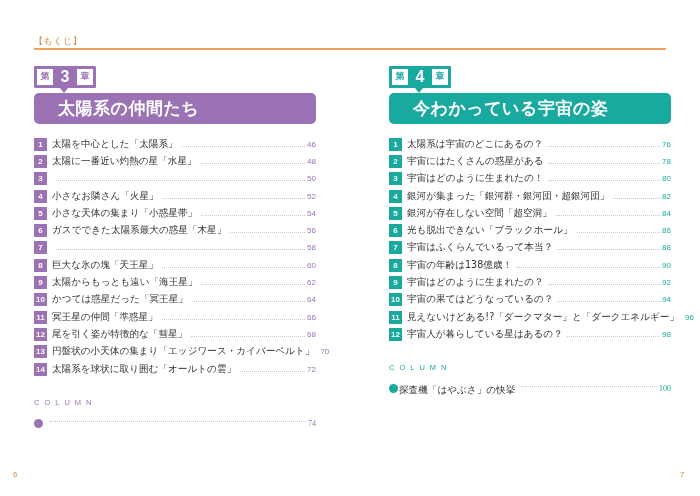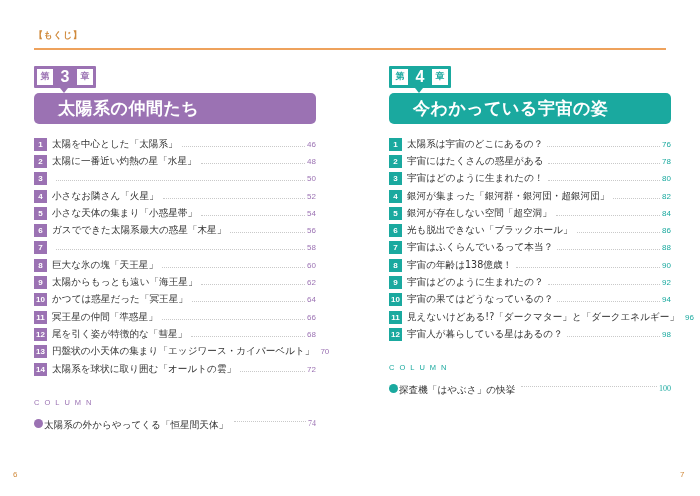--- a/index.html
+++ b/index.html
@@ -1,21 +1,21 @@
 <!DOCTYPE html>
 <html><head>
 <meta charset="utf-8">
 <style>
   html, body { margin: 0; padding: 0; }
   body {
     width: 700px; height: 496px; background: #ffffff; position: relative; overflow: hidden;
     font-family: "DejaVu Sans", "Liberation Sans", sans-serif; color: #333;
   }
   .header-label {
-    position: absolute; left: 34px; top: 29px; font-size: 9px; color: #d08a3c; font-weight: bold;
+    position: absolute; left: 34px; top: 35px; font-size: 9px; color: #d08a3c; font-weight: normal;
     letter-spacing: 0.5px;
   }
   .header-rule {
     position: absolute; left: 34px; top: 48px; width: 632px; height: 2px; background: #eea25c;
   }
   .page { position: absolute; top: 64px; width: 282px; }
   .page.left { left: 34px; }
   .page.right { left: 389px; }
 
   .badge {
@@ -166,21 +166,20 @@
     <li>
         <span class="n">14</span>
         <span class="t">太陽系を球状に取り囲む「オールトの雲」</span>
         <span class="dots"></span>
         <span class="p">72</span>
       </li>
   </ul>
   <div class="column-label">COLUMN</div>
   <div class="column-item">
     <span class="dot"></span>
-    <span class="t">太陽系の外からやってくる「恒星間天体」</span>
     <span class="dots"></span>
     <span class="p">74</span>
   </div>
 </section>
 
 <section class="page right teal">
   <div class="badge">
     <span class="box">第</span>
     <span class="num">4</span>
     <span class="box">章</span>

